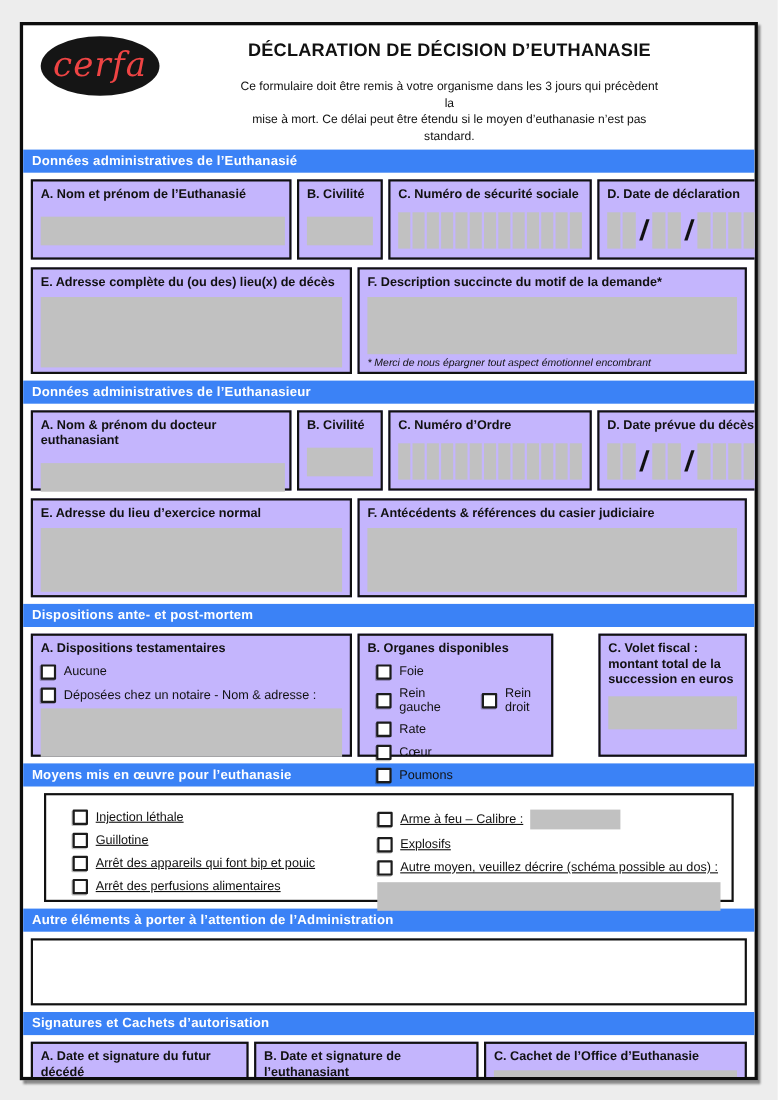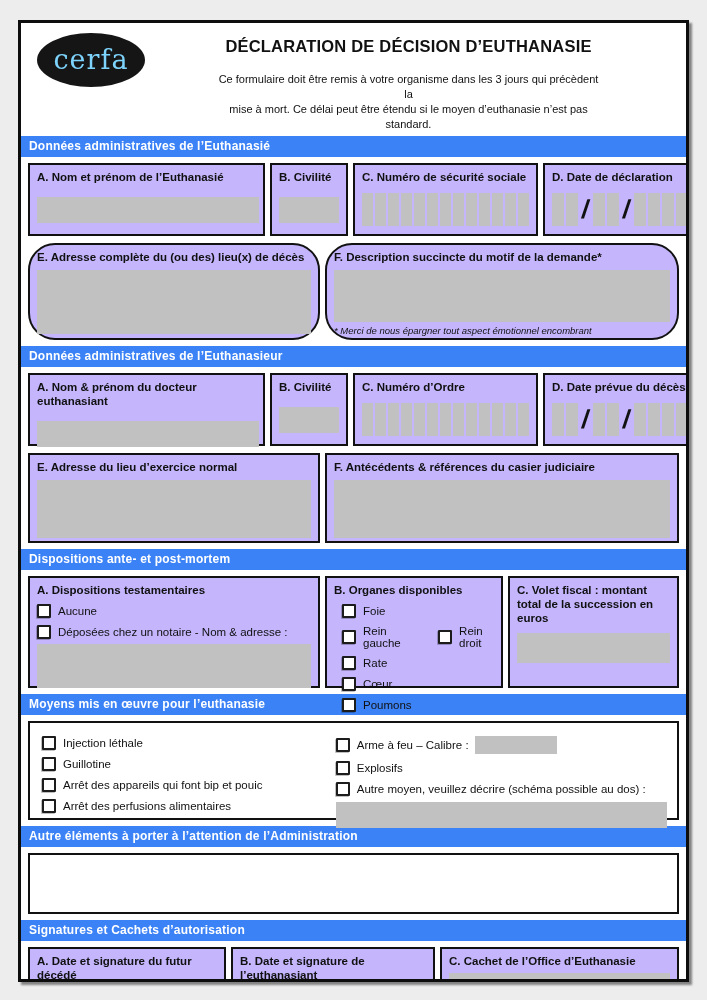--- a/index.html
+++ b/index.html
@@ -22,21 +22,21 @@
   
   .form-header{display:flex;align-items:flex-start;padding:8px 14px 4px 16px;}
   .cerfa-logo{
     width:108px;height:54px;flex:0 0 108px;
     background:#151515;border-radius:50%;
     display:flex;align-items:center;justify-content:center;
     margin-top:2px;
   }
   .cerfa-logo span{
     font-family:"DejaVu Serif",serif;
-    color:#7dd3fc;font-size:27px;letter-spacing:1px;
+    font-style:italic;color:#ef4444;font-size:31px;letter-spacing:1px;
     transform:translateY(-1px);
   }
   .head-text{flex:1;text-align:center;padding-top:6px;}
   .form-title{font-size:16.5px;font-weight:bold;letter-spacing:.2px;margin:0 0 16px 0;}
   .form-subtitle{font-size:11px;line-height:15px;margin:0 auto;max-width:390px;}
   
   .section-bar{
     background:#3b82f6;color:#fff;font-weight:bold;font-size:12px;
     padding:3px 8px 4px 8px;letter-spacing:.2px;
   }
@@ -52,45 +52,45 @@
   .w-a{width:237px;}  .w-b{width:81px;}  .w-c{width:187px;}  .w-d{flex:1;}
   .h-sm{height:73px;}
   .bar-input{height:26px;margin-top:13px;}
   .bar-a{width:222px;}
   .bar-b{width:60px;margin-left:auto;margin-right:auto;}
   .cells{display:flex;gap:2px;margin-top:9px;align-items:center;}
   .cell{width:11px;height:33px;background:#c1c1c1;flex:0 0 11px;}
   .cell-w{width:12px;flex-basis:12px;}
   .slash{font-size:26px;font-weight:bold;padding:0 2px;line-height:33px;transform:skewX(-8deg);}
   
-  .h-md{height:97px;border-radius:27px;}
+  .h-md{height:97px;}
   .w-e{width:292px;}  .w-f{flex:1;}
   .area{margin-top:6px;}
   .area-e{height:64px;}
   .area-f{height:52px;}
   .footnote{font-size:9.5px;font-style:italic;text-align:left;margin-top:3px;}
   .area-e2{height:58px;}
   .h-md2{height:90px;}
   
-  .w-d1{width:292px;} .w-d2{width:178px;} .w-d3{flex:1;}
+  .w-d1{width:292px;} .w-d2{width:178px;} .w-d3{flex:1;margin-left:36px;}
   .h-lg{height:112px;}
   .chk-row{display:flex;align-items:center;margin-top:7px;font-size:11.5px;}
   .chk{
     width:10px;height:10px;flex:0 0 10px;
     border:2px solid #1c1c1c;border-radius:1px;
     margin-right:7px;background:#fff;
     box-shadow:-1px 1px 0 rgba(0,0,0,.25);
   }
   .notary-area{height:44px;margin-top:5px;}
   .organ-pair{display:flex;gap:28px;}
   .fiscal-area{height:30px;margin-top:8px;}
   .organ-col{padding-left:8px;}
   
-  .means-box{margin:6px 7px;box-sizing:border-box;border:2px solid #111;
-    padding:6px 10px 10px 12px;display:flex;height:99px;}
+  .means-box{margin:6px 19px;box-sizing:border-box;border:2px solid #111;
+    padding:6px 10px 10px 24px;display:flex;height:99px;text-decoration:underline;}
   .means-left{width:47%;}
   .means-right{width:53%;}
   .inline-fill{display:inline-block;width:82px;height:18px;vertical-align:middle;margin-left:6px;}
   .other-area{height:26px;margin-top:6px;}
   
   .remarks-box{margin:6px 7px;border:2px solid #111;height:57px;background:#fff;}
   
   .h-sig{height:58px;}
   .w-s1{width:198px;} .w-s2{width:204px;} .w-s3{flex:1;}
   .sig-area{height:28px;margin-top:5px;}

